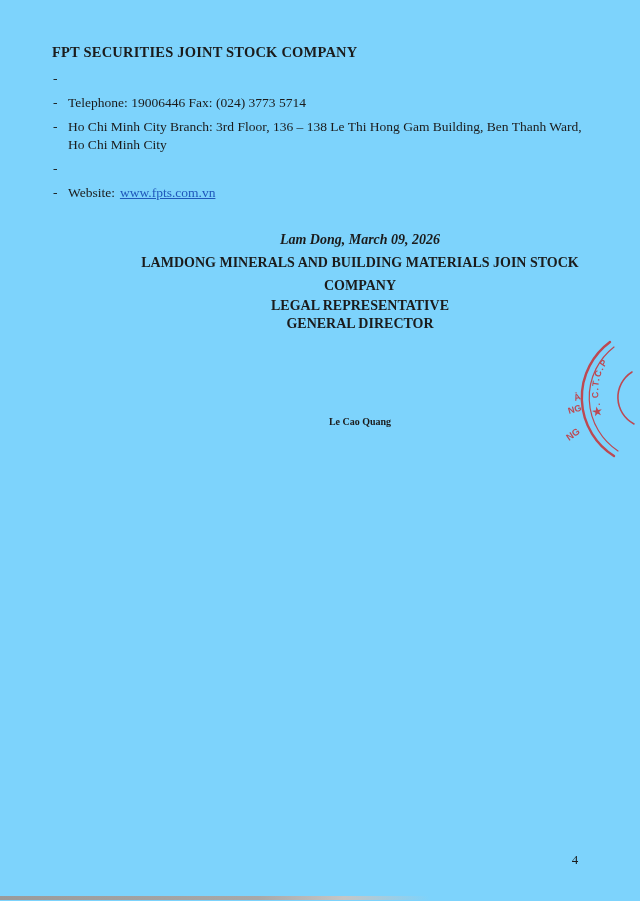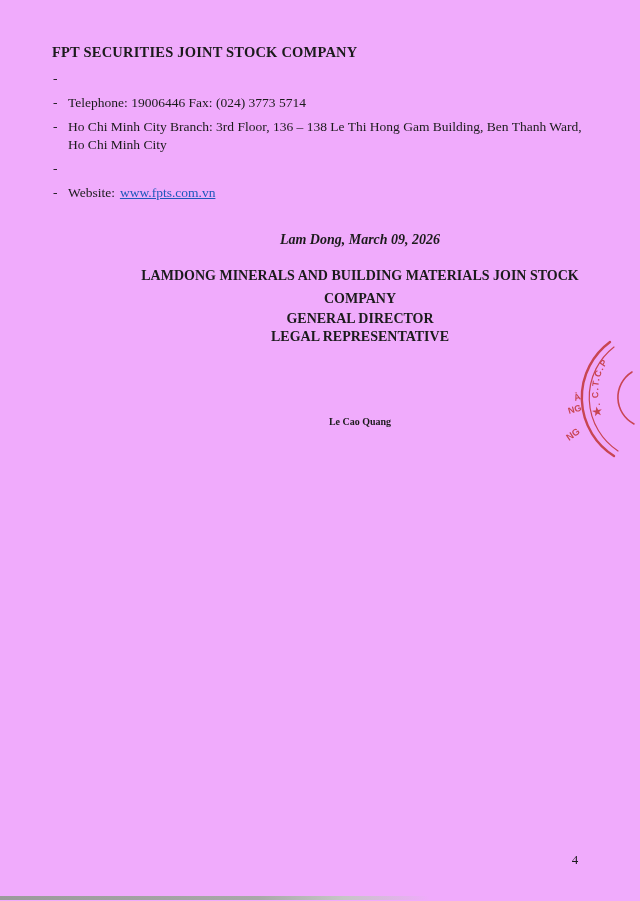--- a/index.html
+++ b/index.html
@@ -4,21 +4,21 @@
 <style>
   html,body{margin:0;padding:0;}
   body{
     width:640px;height:901px;
     background:#ffffff;
     overflow:hidden;
     position:relative;
     font-family:"Liberation Serif", serif;
     color:#1b1b1b;
   }
-  .page{position:absolute;inset:0;background:#f0abfc;}
+  .page{position:absolute;inset:0;background:#7dd3fc;}
 
   .doc-title{
     position:absolute;left:52px;top:44px;
     font-size:14.5px;font-weight:bold;letter-spacing:.2px;
     white-space:pre;
   }
 
   .bullets{position:absolute;left:53px;top:70px;width:560px;}
   .bullet-row{display:flex;align-items:flex-start;margin-bottom:6px;
     font-size:13.5px;line-height:18px;}
@@ -26,21 +26,21 @@
   .bullet-text{white-space:pre;}
   .website-link{
     color:#1f58bb;text-decoration:underline;margin-left:5px;cursor:pointer;
   }
 
   .sig-block{
     position:absolute;left:104px;top:230px;width:512px;
     text-align:center;
   }
   .place-date{font-size:14px;font-style:italic;font-weight:bold;
-    line-height:20px;margin-bottom:14px;white-space:pre;}
+    line-height:20px;margin-bottom:1px;white-space:pre;}
   .sig-company{font-size:14px;font-weight:bold;line-height:23px;white-space:pre;}
   .sig-role{font-size:14px;font-weight:bold;line-height:17.5px;white-space:pre;}
 
   .signer{
     position:absolute;left:104px;top:413px;width:512px;
     text-align:center;font-size:10px;font-weight:bold;line-height:18px;
   }
 
   .stamp{position:absolute;left:556px;top:328px;width:84px;height:136px;}
   .stamp text{font-family:"Liberation Sans", sans-serif;font-weight:bold;}
@@ -88,22 +88,22 @@
       <span class="bullet-text">Website:</span>
       <a class="website-link">www.fpts.com.vn</a>
     </div>
 
   </div>
 
   <div class="sig-block">
     <div class="place-date">Lam Dong, March 09, 2026</div>
     <div class="sig-company">LAMDONG MINERALS AND BUILDING MATERIALS JOIN STOCK
 COMPANY</div>
+    <div class="sig-role">LEGAL REPRESENTATIVE</div>
     <div class="sig-role">GENERAL DIRECTOR</div>
-    <div class="sig-role">LEGAL REPRESENTATIVE</div>
   </div>
 
   <svg class="stamp" viewBox="556 328 84 136" width="84" height="136">
     <defs>
       <path id="ctcp-arc" d="M 601 407 A 48 48 0 0 1 621 350" fill="none"></path>
     </defs>
     <g opacity="0.9">
       <path d="M 610 342 A 69 69 0 0 0 614 456" fill="none" stroke-width="2.4" stroke-linecap="round" stroke="#c43a40"></path>
       <path d="M 614 347 A 64 64 0 0 0 618 451" fill="none" stroke-width="1.2" stroke-linecap="round" stroke="#c43a40"></path>
       <path d="M 632 372 A 30 30 0 0 0 634 424" fill="none" stroke-width="1.6" stroke-linecap="round" stroke="#c43a40"></path>

